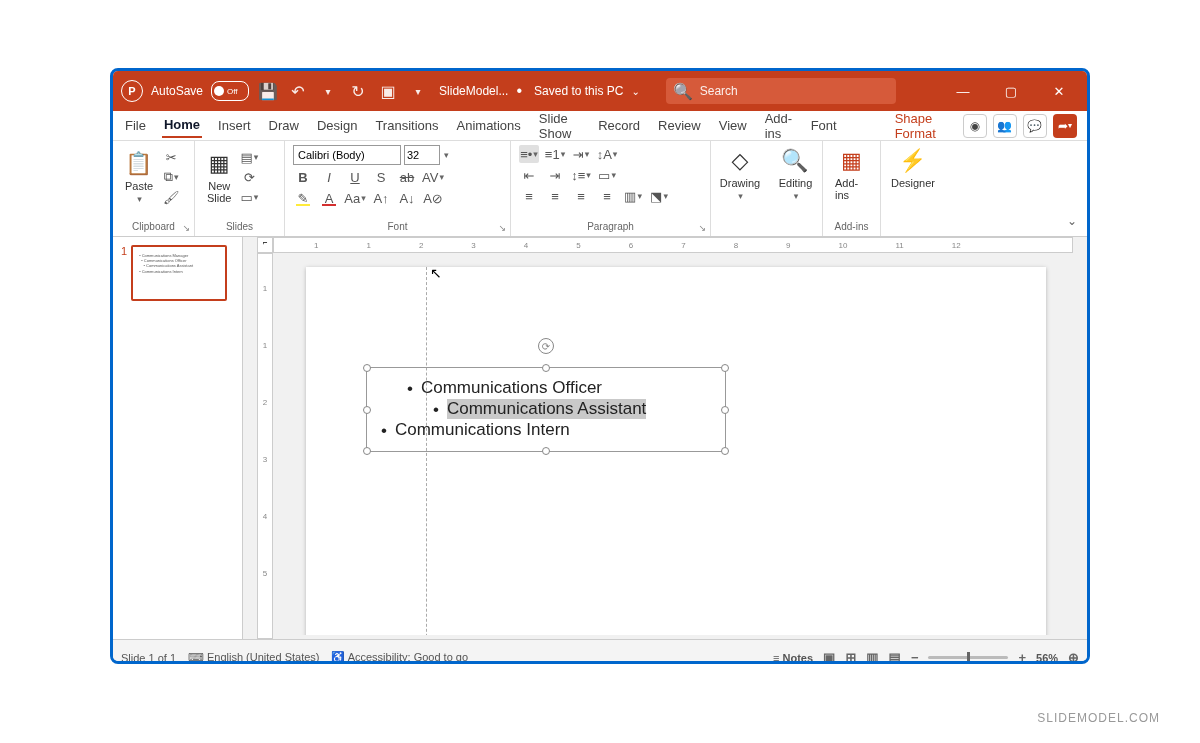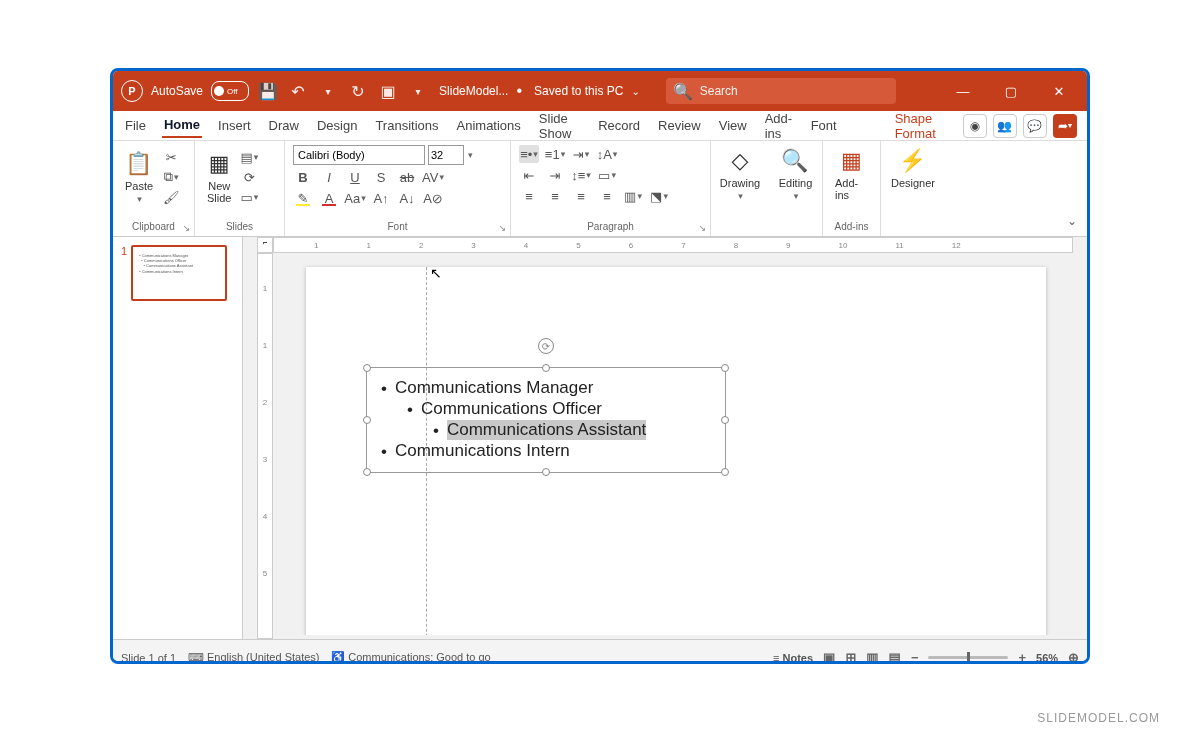--- a/index.html
+++ b/index.html
@@ -27,21 +27,21 @@
   .rb{width:24px;height:24px;border:1px solid #ccc;border-radius:4px;display:flex;align-items:center;justify-content:center;font-size:12px;cursor:pointer;}
   .share-btn{background:#c43e1c;color:#fff;border:none;}
   .ribbon { height: 96px; background:#fff; border-bottom:1px solid #ccc; display:flex; position:relative;}
   .rgroup{border-right:1px solid #ddd;padding:4px 8px 2px 8px;display:flex;flex-direction:column;position:relative;}
   .rgroup-label{font-size:10px;color:#666;text-align:center;margin-top:auto;padding:2px 0;}
   .rdlg{position:absolute;bottom:3px;right:4px;font-size:9px;color:#888;cursor:pointer;}
   .rg-row{display:flex;gap:4px;align-items:center;}
   .big-btn{display:flex;flex-direction:column;align-items:center;font-size:11px;color:#333;cursor:pointer;padding:2px 4px;gap:2px;}
   .big-btn .ico{font-size:22px;height:28px;display:flex;align-items:center;}
   .sm-ico{width:20px;height:18px;display:flex;align-items:center;justify-content:center;font-size:13px;cursor:pointer;color:#555;border-radius:2px;}
-  .font-sel{width:132px;height:20px;border:1px solid #999;font-size:11px;padding:0 4px;background:#fff;}
+  .font-sel{width:108px;height:20px;border:1px solid #999;font-size:11px;padding:0 4px;background:#fff;}
   .size-sel{width:36px;height:20px;border:1px solid #999;font-size:11px;padding:0 2px;background:#fff;}
   .collapse-caret{position:absolute;right:10px;bottom:8px;font-size:12px;color:#666;cursor:pointer;}
   .workspace{height: calc(100% - 40px - 30px - 96px - 22px);display:flex;background:#f1f1f1;}
   .thumbpane{width:130px;background:#fff;border-right:1px solid #ccc;padding:8px;}
   .thumb-wrap{display:flex;gap:4px;}
   .thumb-num{font-size:11px;color:#c43e1c;}
   .thumb{width:96px;height:56px;border:2px solid #c43e1c;border-radius:2px;background:#fff;padding:6px;position:relative;}
   .thumb-txt{font-size:4px;color:#555;line-height:1.3;}
   .editarea{flex:1;position:relative;overflow:hidden;}
   .ruler-h{position:absolute;top:0;left:30px;right:14px;height:16px;background:#fff;border:1px solid #ccc;font-size:8px;}
@@ -292,43 +292,40 @@
             <div class="rotate-h">⟳</div>
             <div class="h" style="top:-4px;left:-4px;"></div>
             <div class="h" style="top:-4px;left:50%;margin-left:-4px;"></div>
             <div class="h" style="top:-4px;right:-4px;"></div>
             <div class="h" style="top:50%;left:-4px;margin-top:-4px;"></div>
             <div class="h" style="top:50%;right:-4px;margin-top:-4px;"></div>
             <div class="h" style="bottom:-4px;left:-4px;"></div>
             <div class="h" style="bottom:-4px;left:50%;margin-left:-4px;"></div>
             <div class="h" style="bottom:-4px;right:-4px;"></div>
             <div class="tb-content">
-              <div class="bul">
-                  <span>Communications Manager</span>
-                </div>
               <div class="bul lvl1">
                   <span>Communications Officer</span>
                 </div>
               <div class="bul lvl2">
                   <span class="hl">Communications Assistant</span>
                 </div>
               <div class="bul">
                   <span>Communications Intern</span>
                 </div>
             </div>
           </div>
         </div>
       </div>
     </div>
   </div>
 
   <div class="statusbar">
     <span>Slide 1 of 1</span>
     <span>⌨ <span>English (United States)</span></span>
-    <span>♿ <span>Communications: Good to go</span></span>
+    <span>♿ <span>Accessibility: Good to go</span></span>
     <div class="sright">
       <span>≡ <span>Notes</span></span>
       <span class="view-btn">▣</span>
       <span class="view-btn">⊞</span>
       <span class="view-btn">▥</span>
       <span class="view-btn">▤</span>
       <span class="view-btn">−</span>
       <div class="zoom-slider">
           <div class="zk"></div>
         </div>

